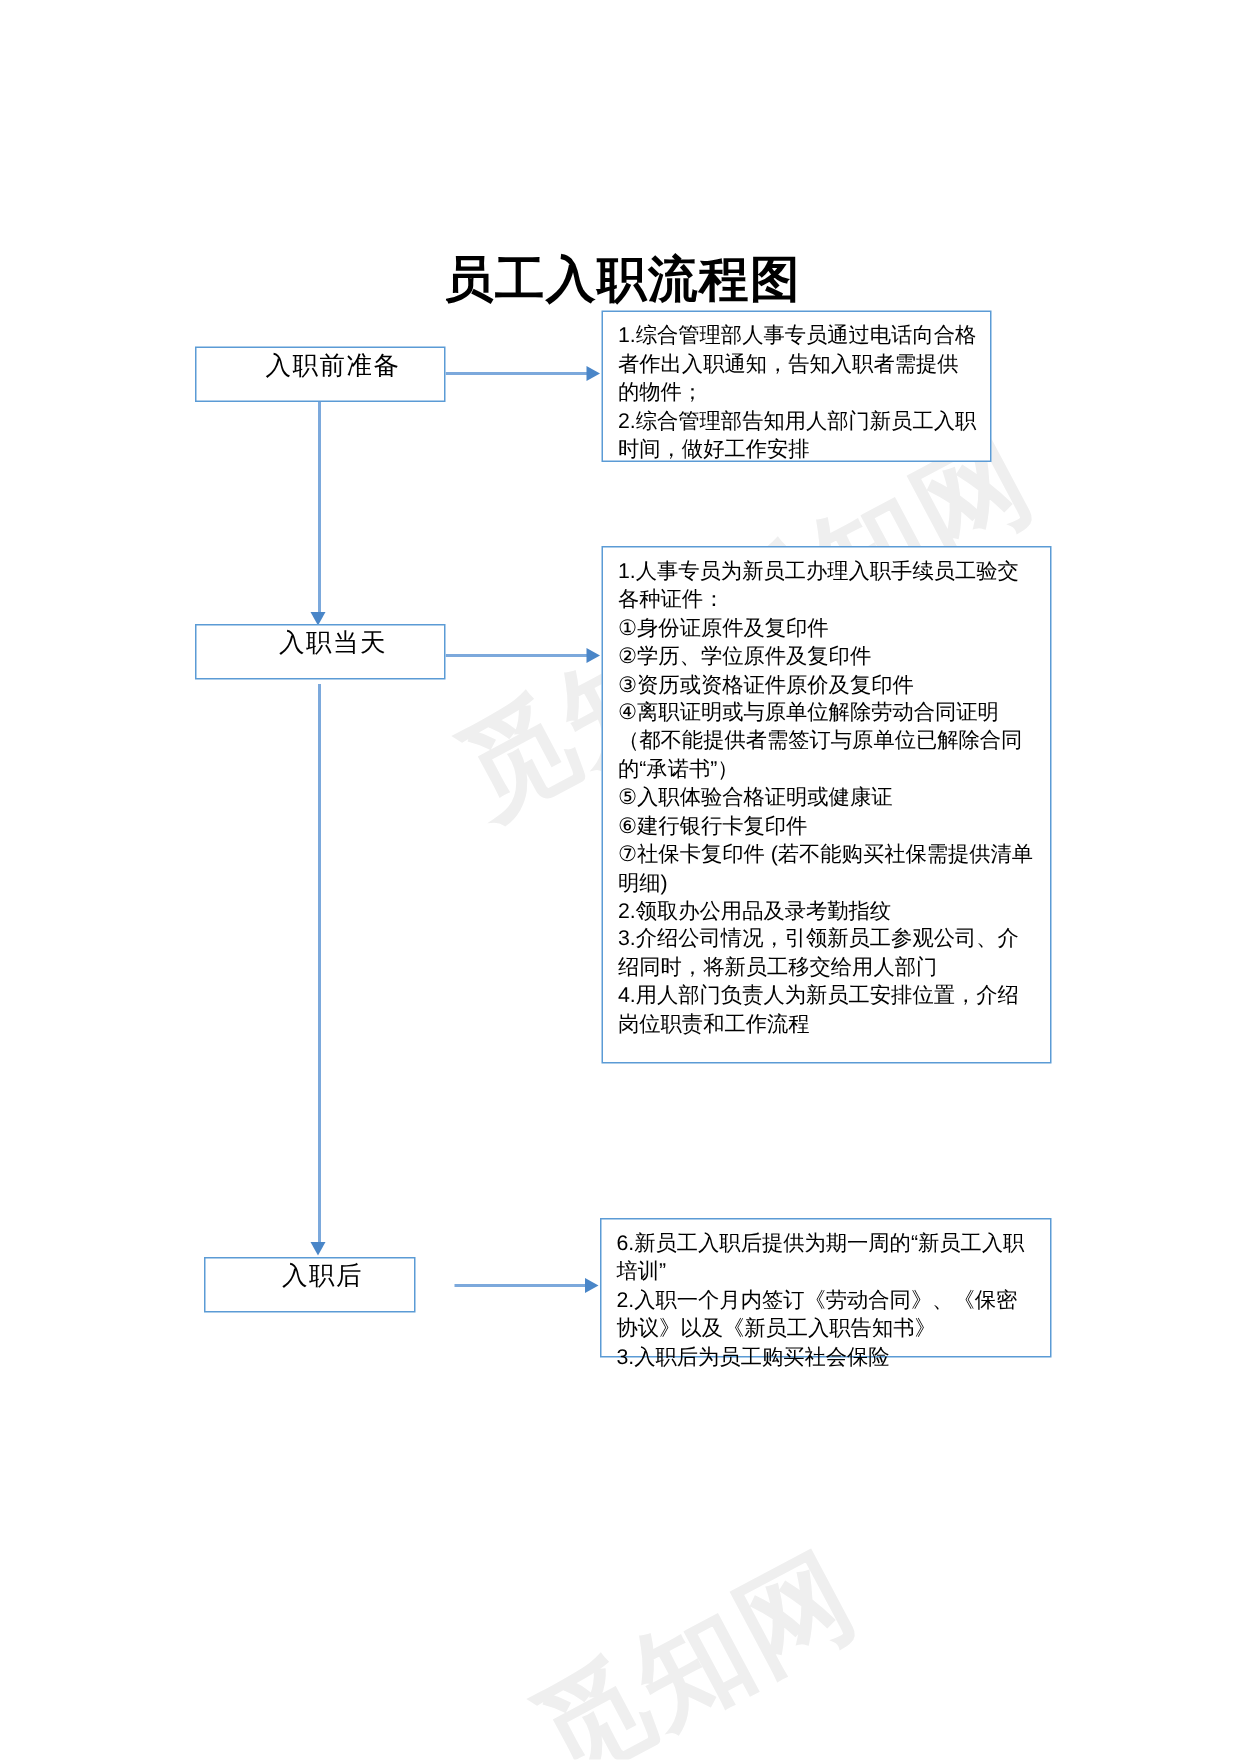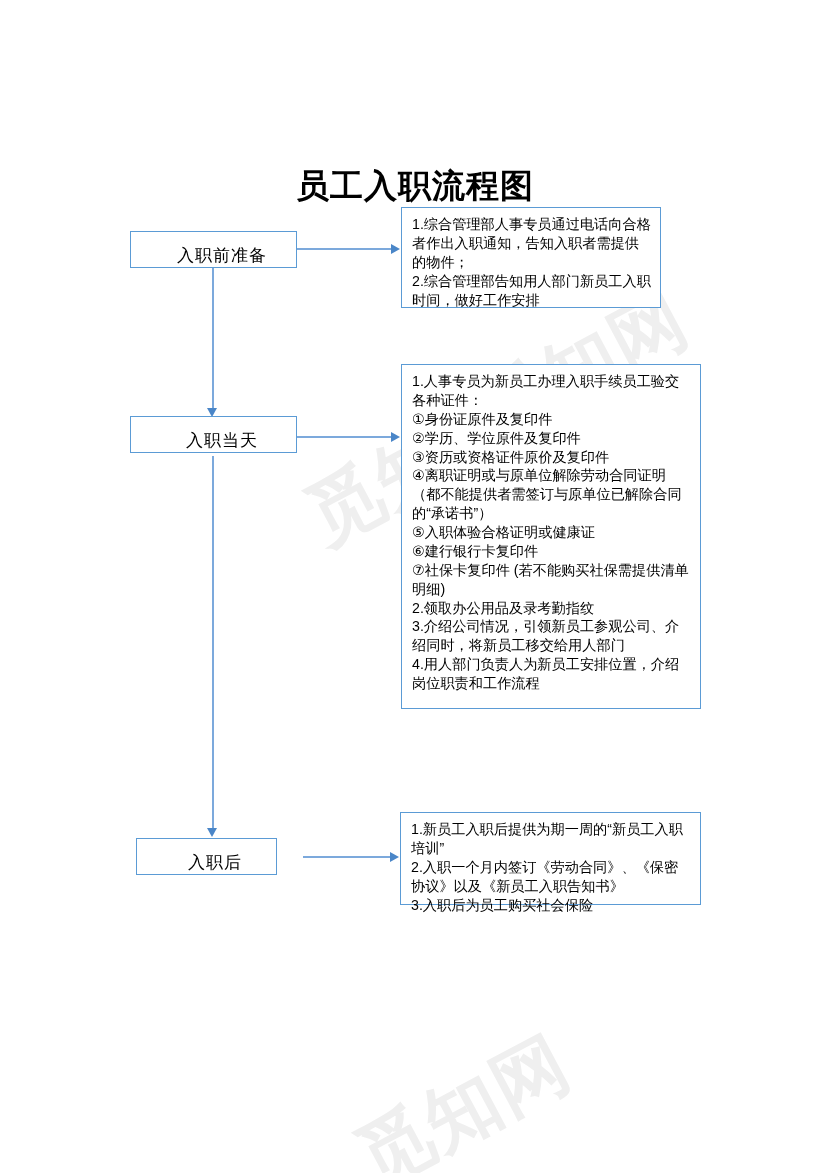--- a/index.html
+++ b/index.html
@@ -48,21 +48,21 @@
   
   .node {
     position: absolute;
     box-sizing: border-box;
     border: 1.5px solid #5B9BD5;
     background: #ffffff;
     z-index: 2;
   }
   .stage {
     display: flex;
-    align-items: flex-end;
+    align-items: flex-start;
     justify-content: center;
     font-size: 17px;
     letter-spacing: 1px;
     padding-left: 17px;
   }
   .detail {
     padding: 7px 8px 7px 10px;
     font-size: 14.2px;
     line-height: 1.33;
     white-space: pre-wrap;
@@ -166,15 +166,15 @@
 ⑤入职体验合格证明或健康证
 ⑥建行银行卡复印件
 ⑦社保卡复印件 (若不能购买社保需提供清单明细)
 2.领取办公用品及录考勤指纹
 3.介绍公司情况，引领新员工参观公司、介绍同时，将新员工移交给用人部门
 4.用人部门负责人为新员工安排位置，介绍岗位职责和工作流程</div>
 
 <div class="node stage stage-3">
   <span>入职后</span>
 </div>
-<div class="node detail detail-3">1.新员工入职后提供为期一周的“新员工入职培训”
+<div class="node detail detail-3">6.新员工入职后提供为期一周的“新员工入职培训”
 2.入职一个月内签订《劳动合同》、《保密协议》以及《新员工入职告知书》
 3.入职后为员工购买社会保险</div>
 
 </body></html>

